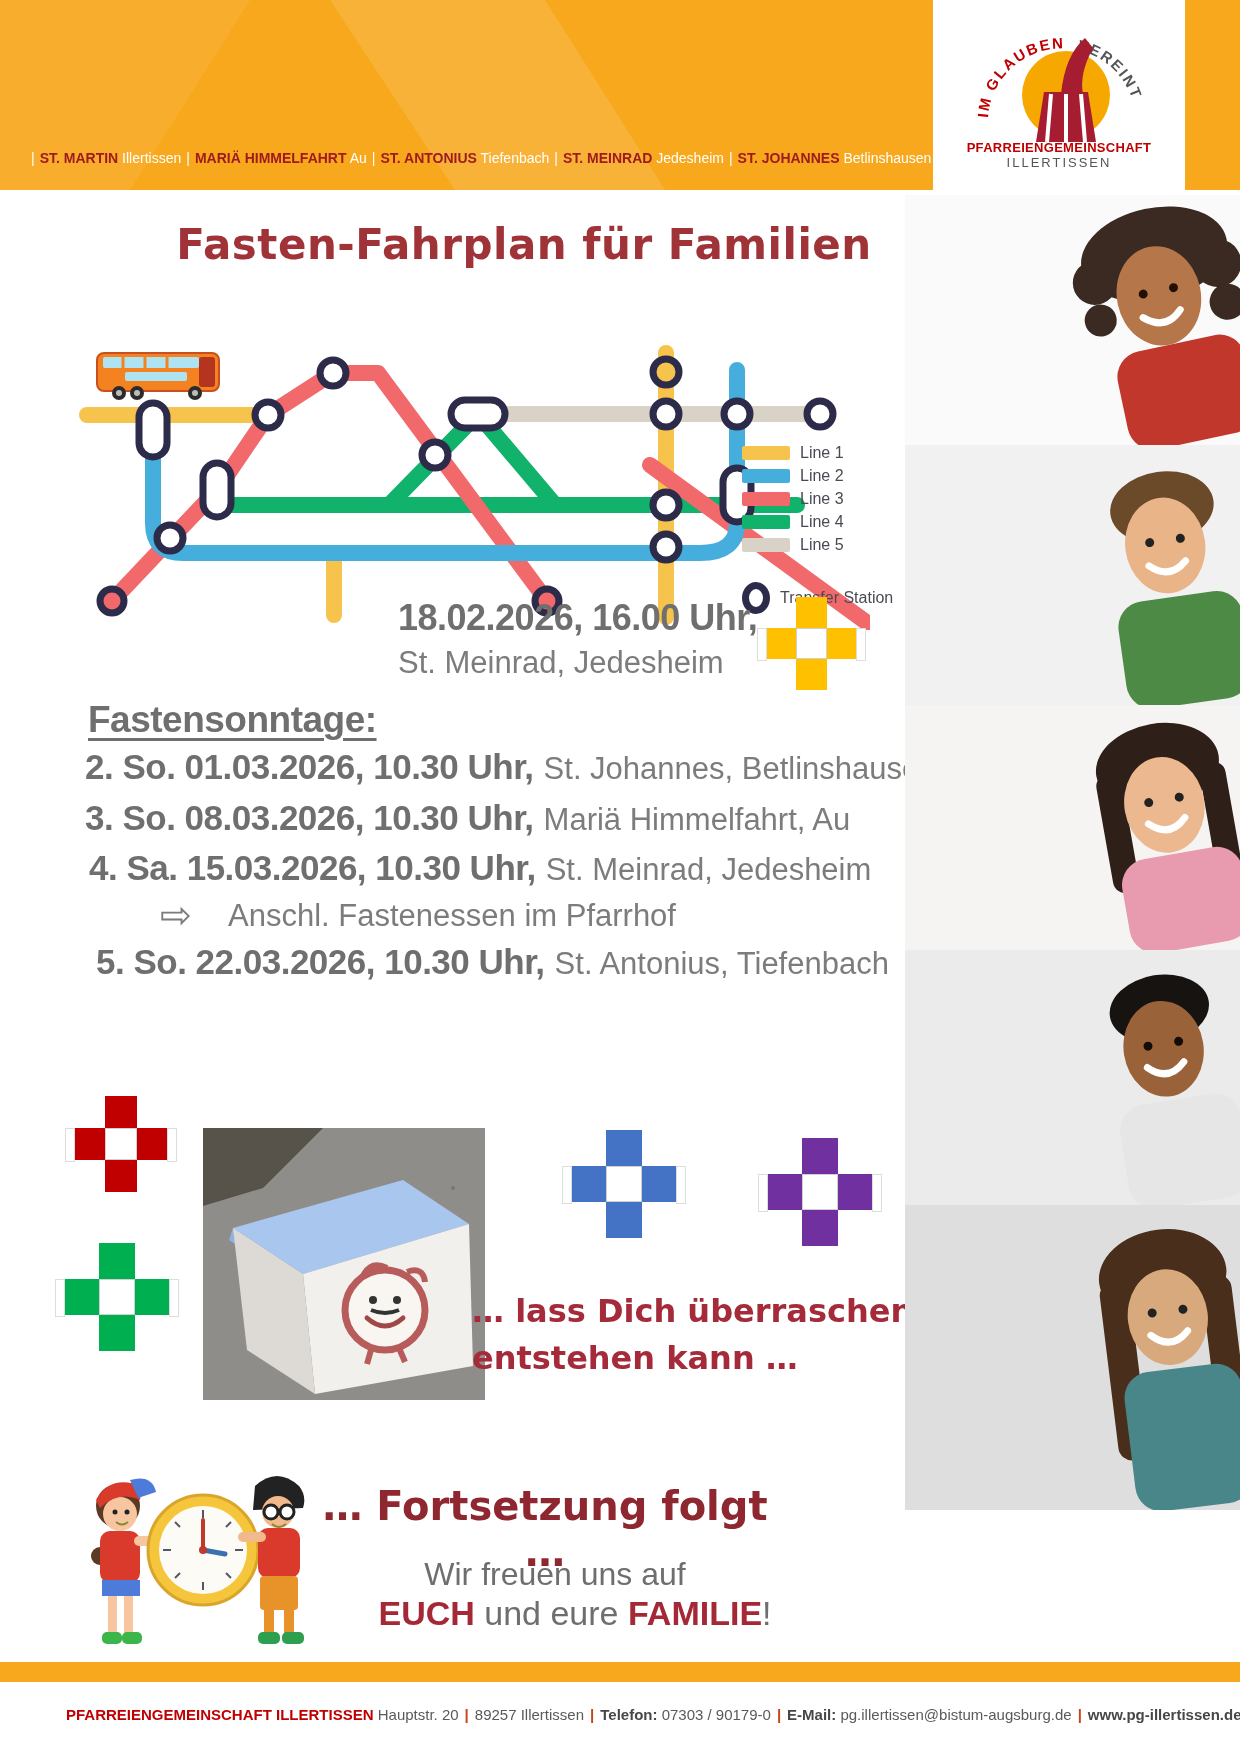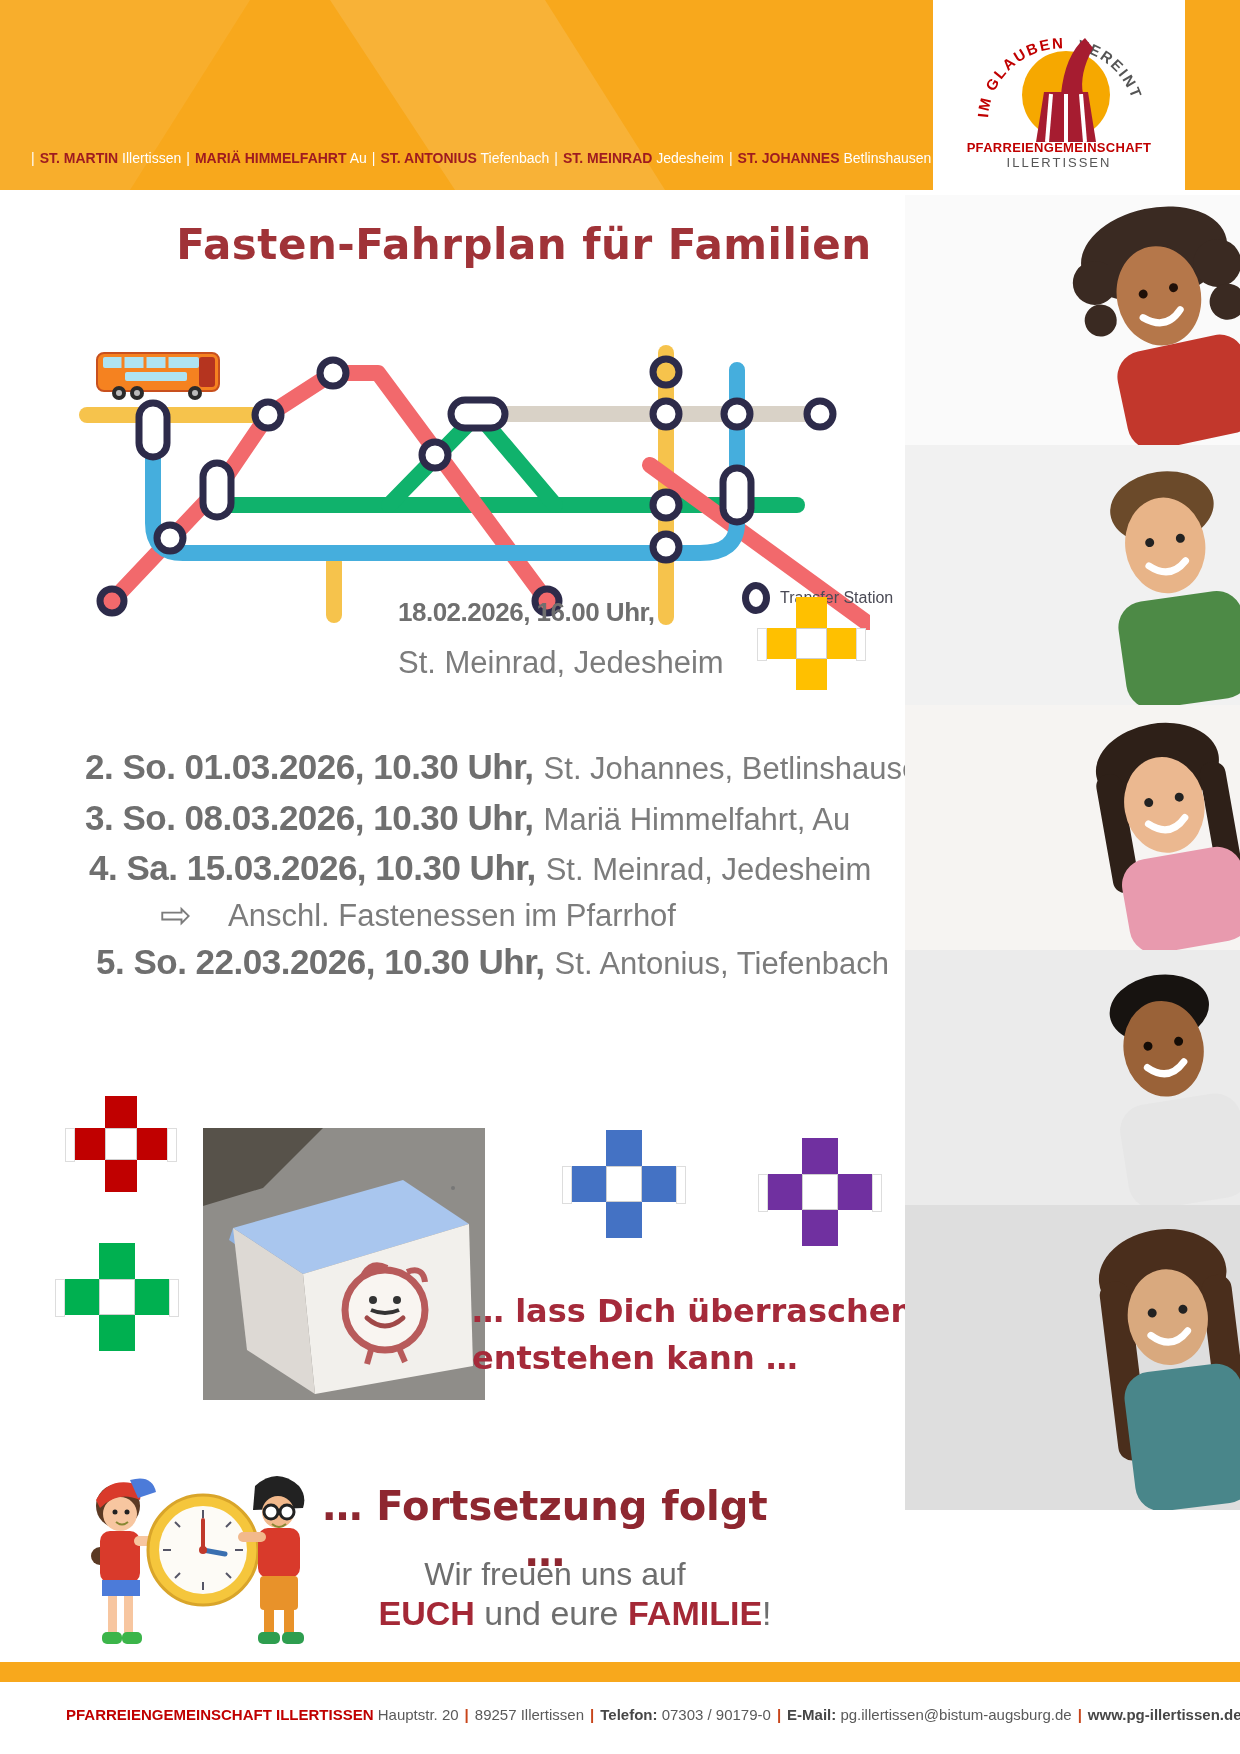--- a/index.html
+++ b/index.html
@@ -28,21 +28,21 @@
   .legend .sw{width:48px;height:14px;border-radius:2px;margin-right:10px;}
   .sw1{background:#F6C34C}.sw2{background:#45AEDD}.sw3{background:#F2696C}
   .sw4{background:#10B26C}.sw5{background:#D9D2C7}
   .transfer{left:742px;top:582px;display:flex;align-items:center;font-size:16px;color:#4A4A55;}
   .ring{width:14px;height:18px;border:7px solid #2D2B4A;border-radius:50%;background:#fff;margin-right:10px;}
 
   
   .g-bold{font-weight:bold;color:#6F6F6F;letter-spacing:-.5px;}
   .g-reg{color:#7C7C7C;}
   .ash-label{left:85px;top:597px;font-size:36px;}
-  .ash-dt{left:398px;top:597px;font-size:26px;}
+  .ash-dt{left:398px;top:597px;font-size:36px;}
   .ash-loc{left:398px;top:645px;font-size:31px;}
   .fheading{left:88px;top:699px;font-size:37px;text-decoration:underline;text-underline-offset:6px;}
   .srow{white-space:nowrap;font-size:35px;}
   .srow .loc{font-size:31px;font-weight:normal;margin-left:10px;letter-spacing:0;}
   .note-arrow{left:160px;top:893px;font-size:38px;color:#7C7C7C;}
   .note-text{left:228px;top:898px;font-size:31px;}
 
   
   .cross{display:grid;grid-template-columns:repeat(3,1fr);grid-template-rows:repeat(3,1fr);}
   .cross i{display:block;}
@@ -150,40 +150,63 @@
     <line x1="50" y1="9" x2="50" y2="20" stroke="#F58220" stroke-width="3"></line>
     <line x1="72" y1="9" x2="72" y2="20" stroke="#F58220" stroke-width="3"></line>
     <circle cx="24" cy="45" r="7" fill="#2B2B2B"></circle>
       <circle cx="24" cy="45" r="3" fill="#BBB"></circle>
     <circle cx="42" cy="45" r="7" fill="#2B2B2B"></circle>
       <circle cx="42" cy="45" r="3" fill="#BBB"></circle>
     <circle cx="100" cy="45" r="7" fill="#2B2B2B"></circle>
       <circle cx="100" cy="45" r="3" fill="#BBB"></circle>
   </svg>
 
+  <div class="abs legend">
+    <div class="row">
+        <span class="sw sw1"></span>
+        <span>Line 1</span>
+      </div>
+    <div class="row">
+        <span class="sw sw2"></span>
+        <span>Line 2</span>
+      </div>
+    <div class="row">
+        <span class="sw sw3"></span>
+        <span>Line 3</span>
+      </div>
+    <div class="row">
+        <span class="sw sw4"></span>
+        <span>Line 4</span>
+      </div>
+    <div class="row">
+        <span class="sw sw5"></span>
+        <span>Line 5</span>
+      </div>
+  </div>
   <div class="abs transfer">
     <span class="ring"></span>
     <span>Transfer Station</span>
   </div>
 
   <div class="abs ash-dt g-bold">18.02.2026, 16.00 Uhr,</div>
   <div class="abs ash-loc g-reg">St. Meinrad, Jedesheim</div>
 
   <div class="abs cross" style="left:765px;top:597px;width:93px;height:93px;--c:#FFC000">
     <i></i>
       <i class="arm"></i>
       <i></i>
       <i class="arm"></i>
       <i class="ctr"></i>
       <i class="arm"></i>
       <i></i>
       <i class="arm"></i>
       <i></i>
   </div>
 
+  <div class="abs fheading g-bold">Fastensonntage:</div>
 
   <div class="abs srow" style="left:85px;top:747px">
     <span class="g-bold">2. So. 01.03.2026, 10.30 Uhr,</span><span class="loc g-reg">St. Johannes, Betlinshausen</span>
   </div>
   <div class="abs srow" style="left:85px;top:798px">
     <span class="g-bold">3. So. 08.03.2026, 10.30 Uhr,</span><span class="loc g-reg">Mariä Himmelfahrt, Au</span>
   </div>
   <div class="abs srow" style="left:89px;top:848px">
     <span class="g-bold">4. Sa. 15.03.2026, 10.30 Uhr,</span><span class="loc g-reg">St. Meinrad, Jedesheim</span>
   </div>

